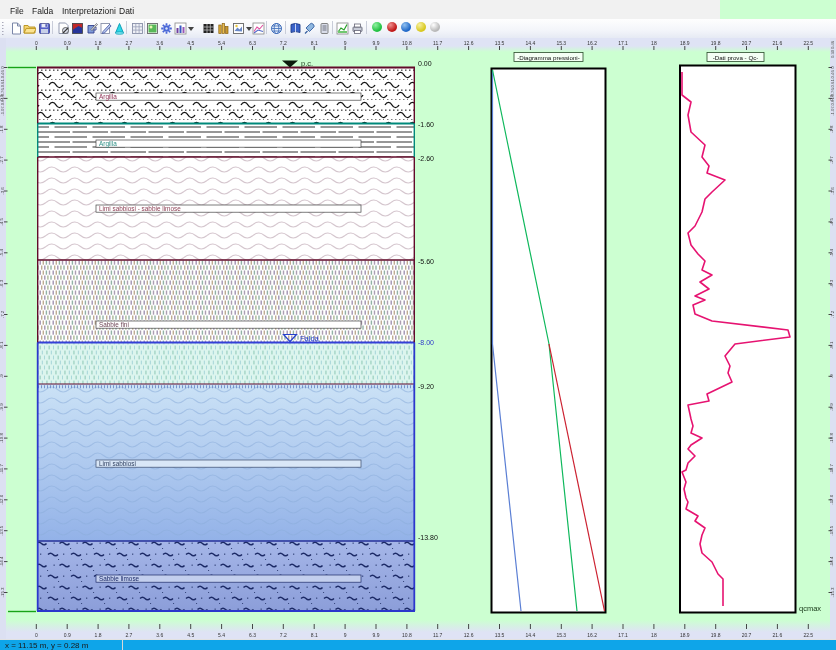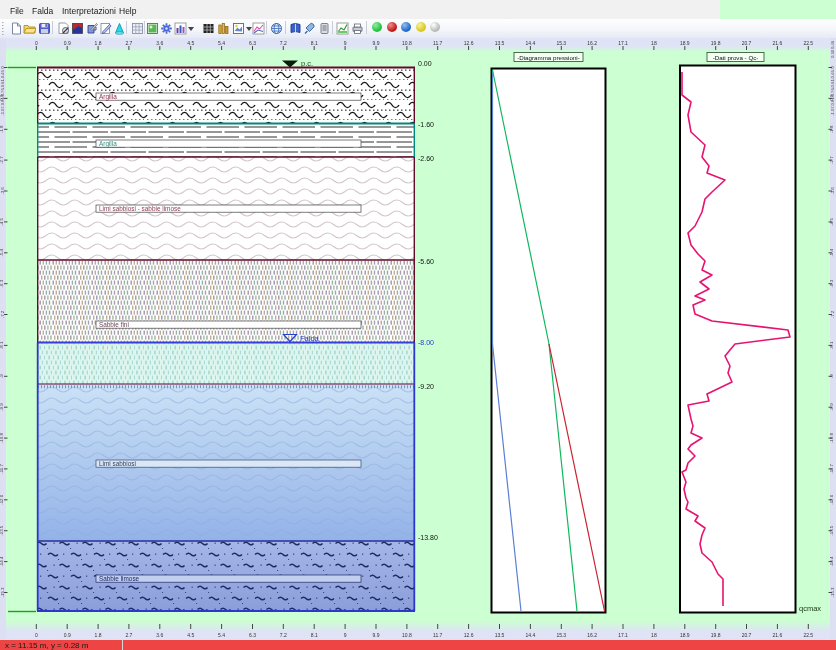--- a/index.html
+++ b/index.html
@@ -6,30 +6,30 @@
 body{width:836px;height:650px;overflow:hidden;position:relative;
  font-family:"Liberation Sans",sans-serif;background:#ccffd1}
 .abs{position:absolute}
 #menubar{left:0;top:0;width:720px;height:19px;background:#f1f1f1;font-size:8.5px;color:#1a1a1a}
 #menubar span{position:absolute;top:6px}
 #toolbar{left:0;top:19px;width:836px;height:19px;
  background:linear-gradient(#fefefe,#f3f5fa 60%,#e6eaf4);border-bottom:1px solid #d7dbe6}
 .sep{position:absolute;top:2px;width:1px;height:13px;background:#c9cdd9}
 .sph{position:absolute;top:3px;width:10px;height:10px;border-radius:50%}
 .ic{position:absolute;top:3px}
-#statusbar{left:0;top:639px;width:836px;height:11px;background:#ef4444;border-top:1px solid #e2e2e2;
+#statusbar{left:0;top:639px;width:836px;height:11px;background:#0ea5e9;border-top:1px solid #e2e2e2;
  font-size:8px;color:#1a1a1a}
 </style>
 </head>
 <body>
 <div class="abs" id="menubar">
  <span style="left:10px">File</span>
  <span style="left:32px">Falda</span>
  <span style="left:62px">Interpretazioni</span>
- <span style="left:119px">Help</span>
+ <span style="left:119px">Dati</span>
 </div>
 <div class="abs" id="toolbar">
 <div class="abs" style="left:2px;top:3px;width:3px;height:13px;background:repeating-linear-gradient(#aab 0,#aab 1px,transparent 1px,transparent 3px) 0 0/1.5px 13px no-repeat"></div>
 <svg class="ic" style="left:10px" width="13" height="13" viewBox="0 0 13 13">
       <path d="M2.5,1 h5 l3,3 v8 h-8 Z" fill="#fff" stroke="#7a86a8" stroke-width="1"></path>
       <path d="M7.5,1 v3 h3" fill="none" stroke="#7a86a8" stroke-width="1"></path>
     </svg>
 <svg class="ic" style="left:23px" width="13" height="13" viewBox="0 0 13 13">
       <path d="M1,3.5 h4 l1,1.5 h6 v6 h-11 Z" fill="#f4d470" stroke="#b89018" stroke-width="0.9"></path>
       <path d="M1,11 l2.2-4.6 h10 L11,11 Z" fill="#fbe390" stroke="#b89018" stroke-width="0.9"></path>

